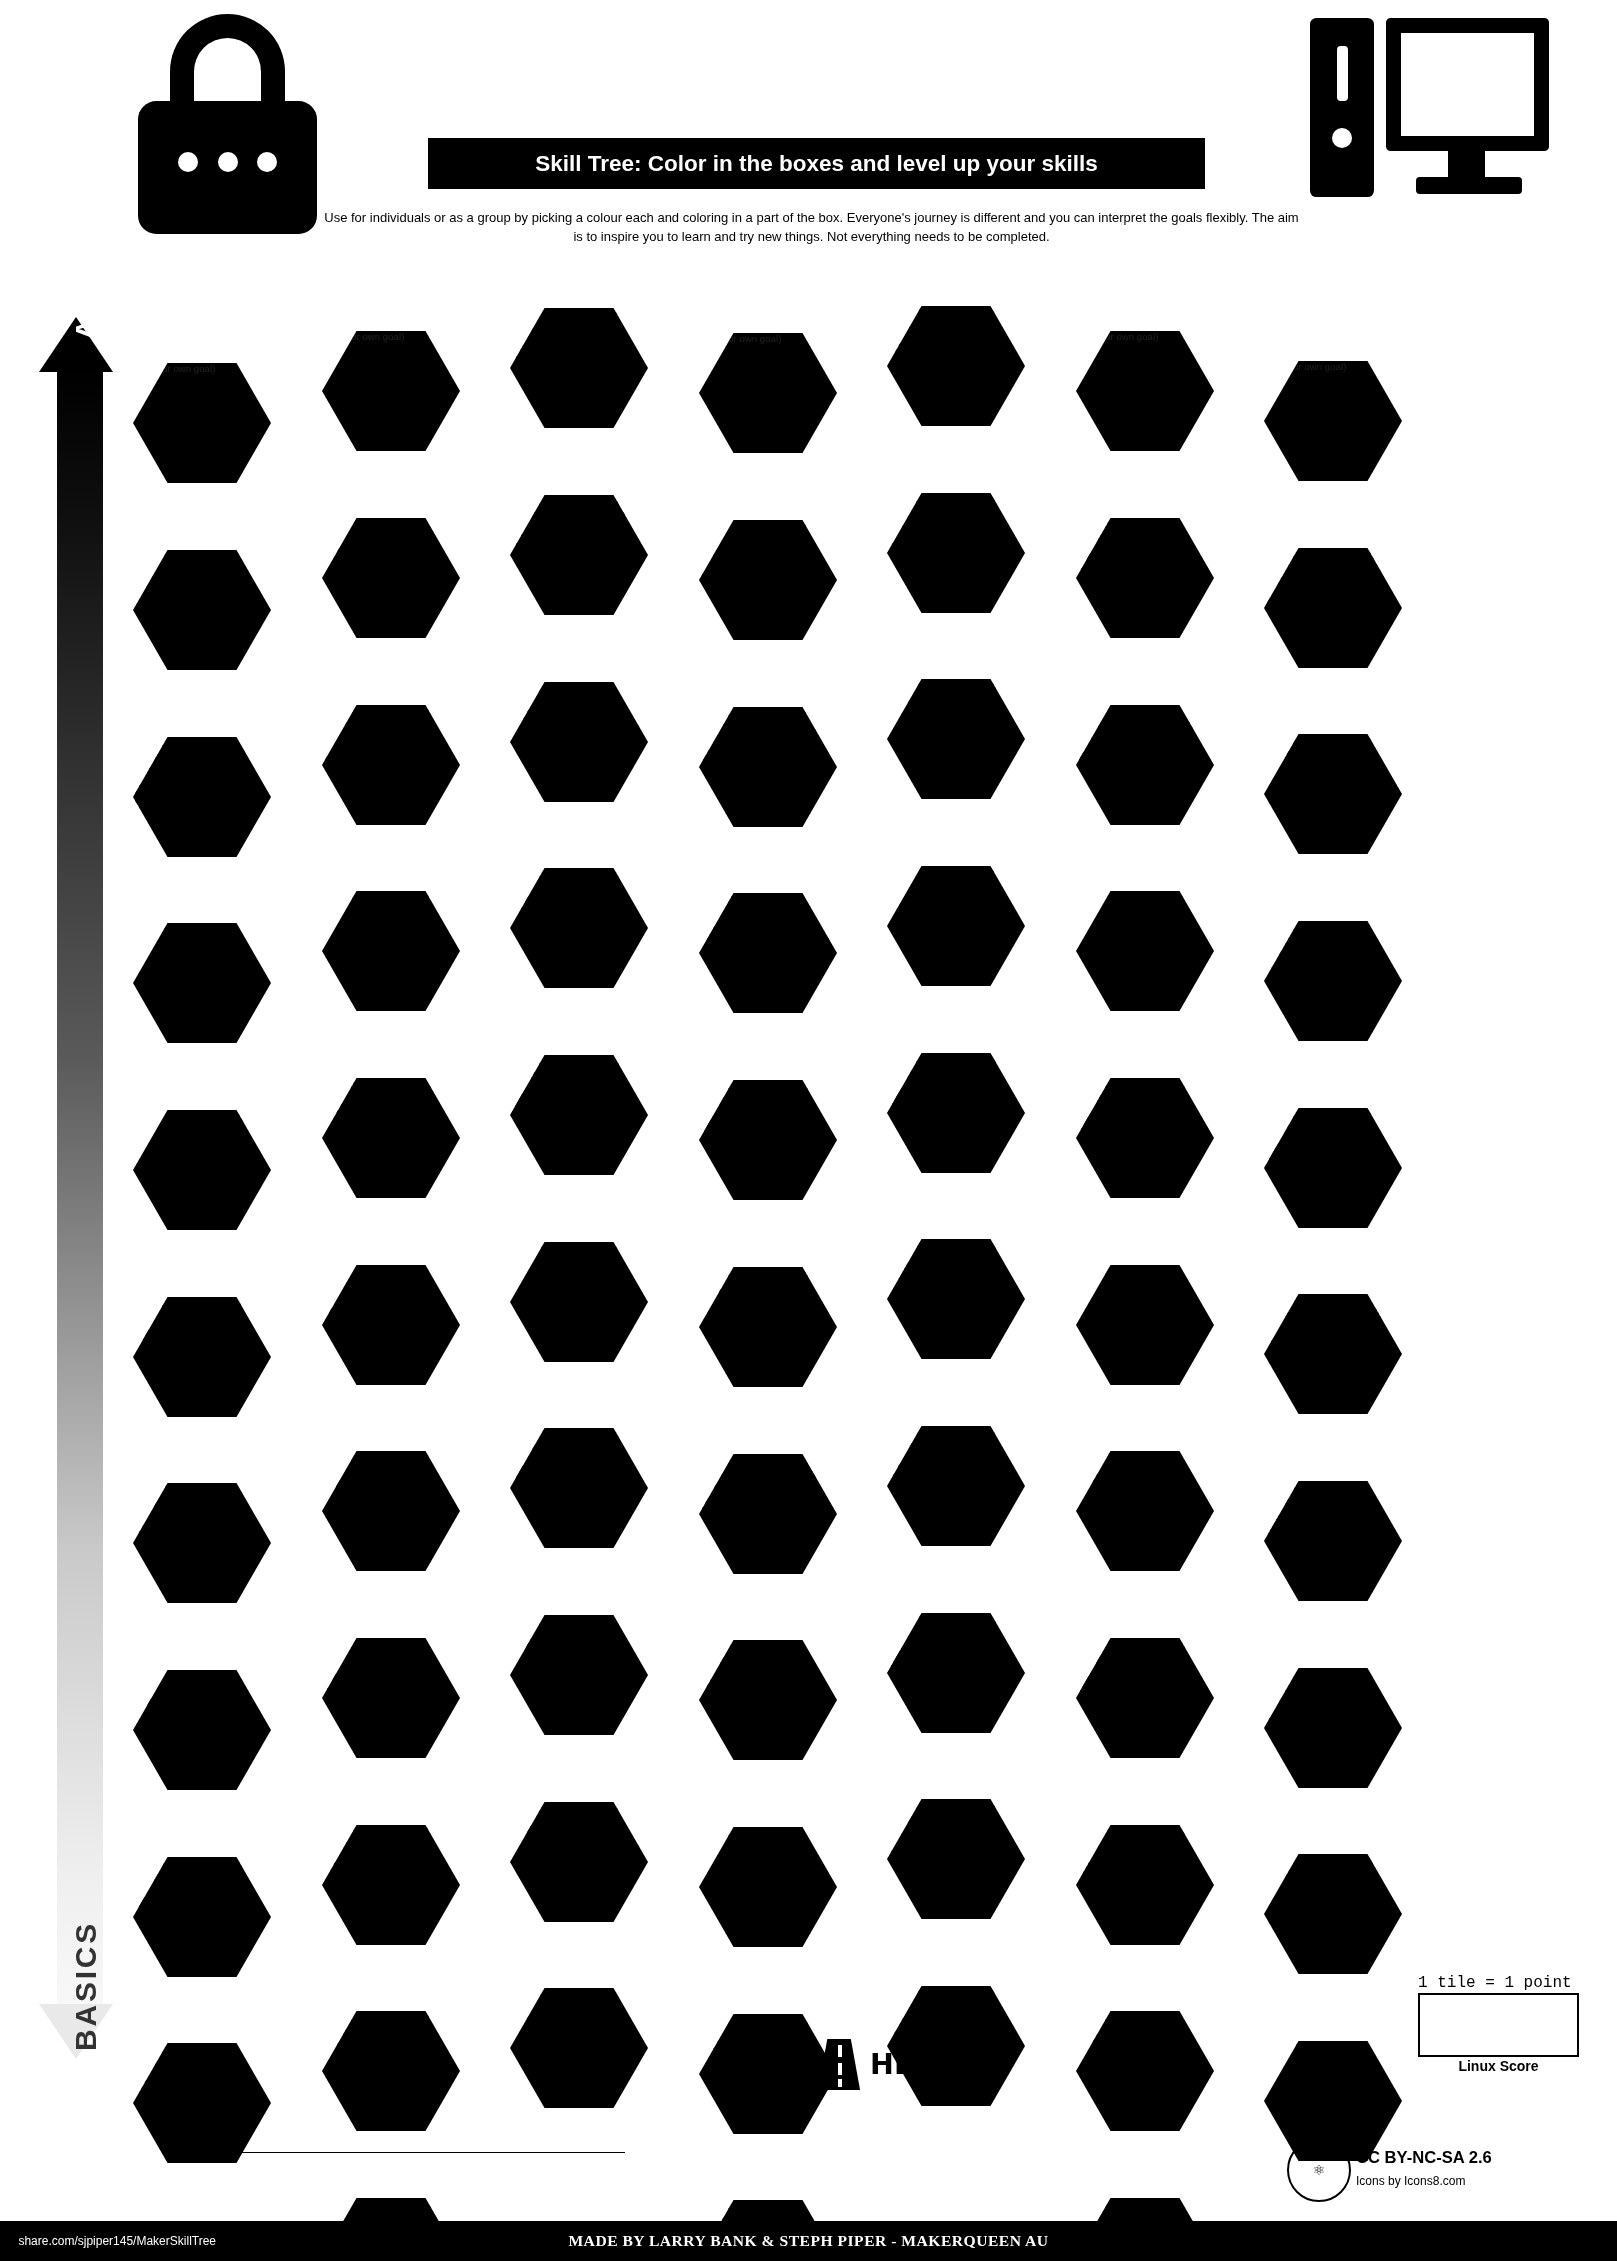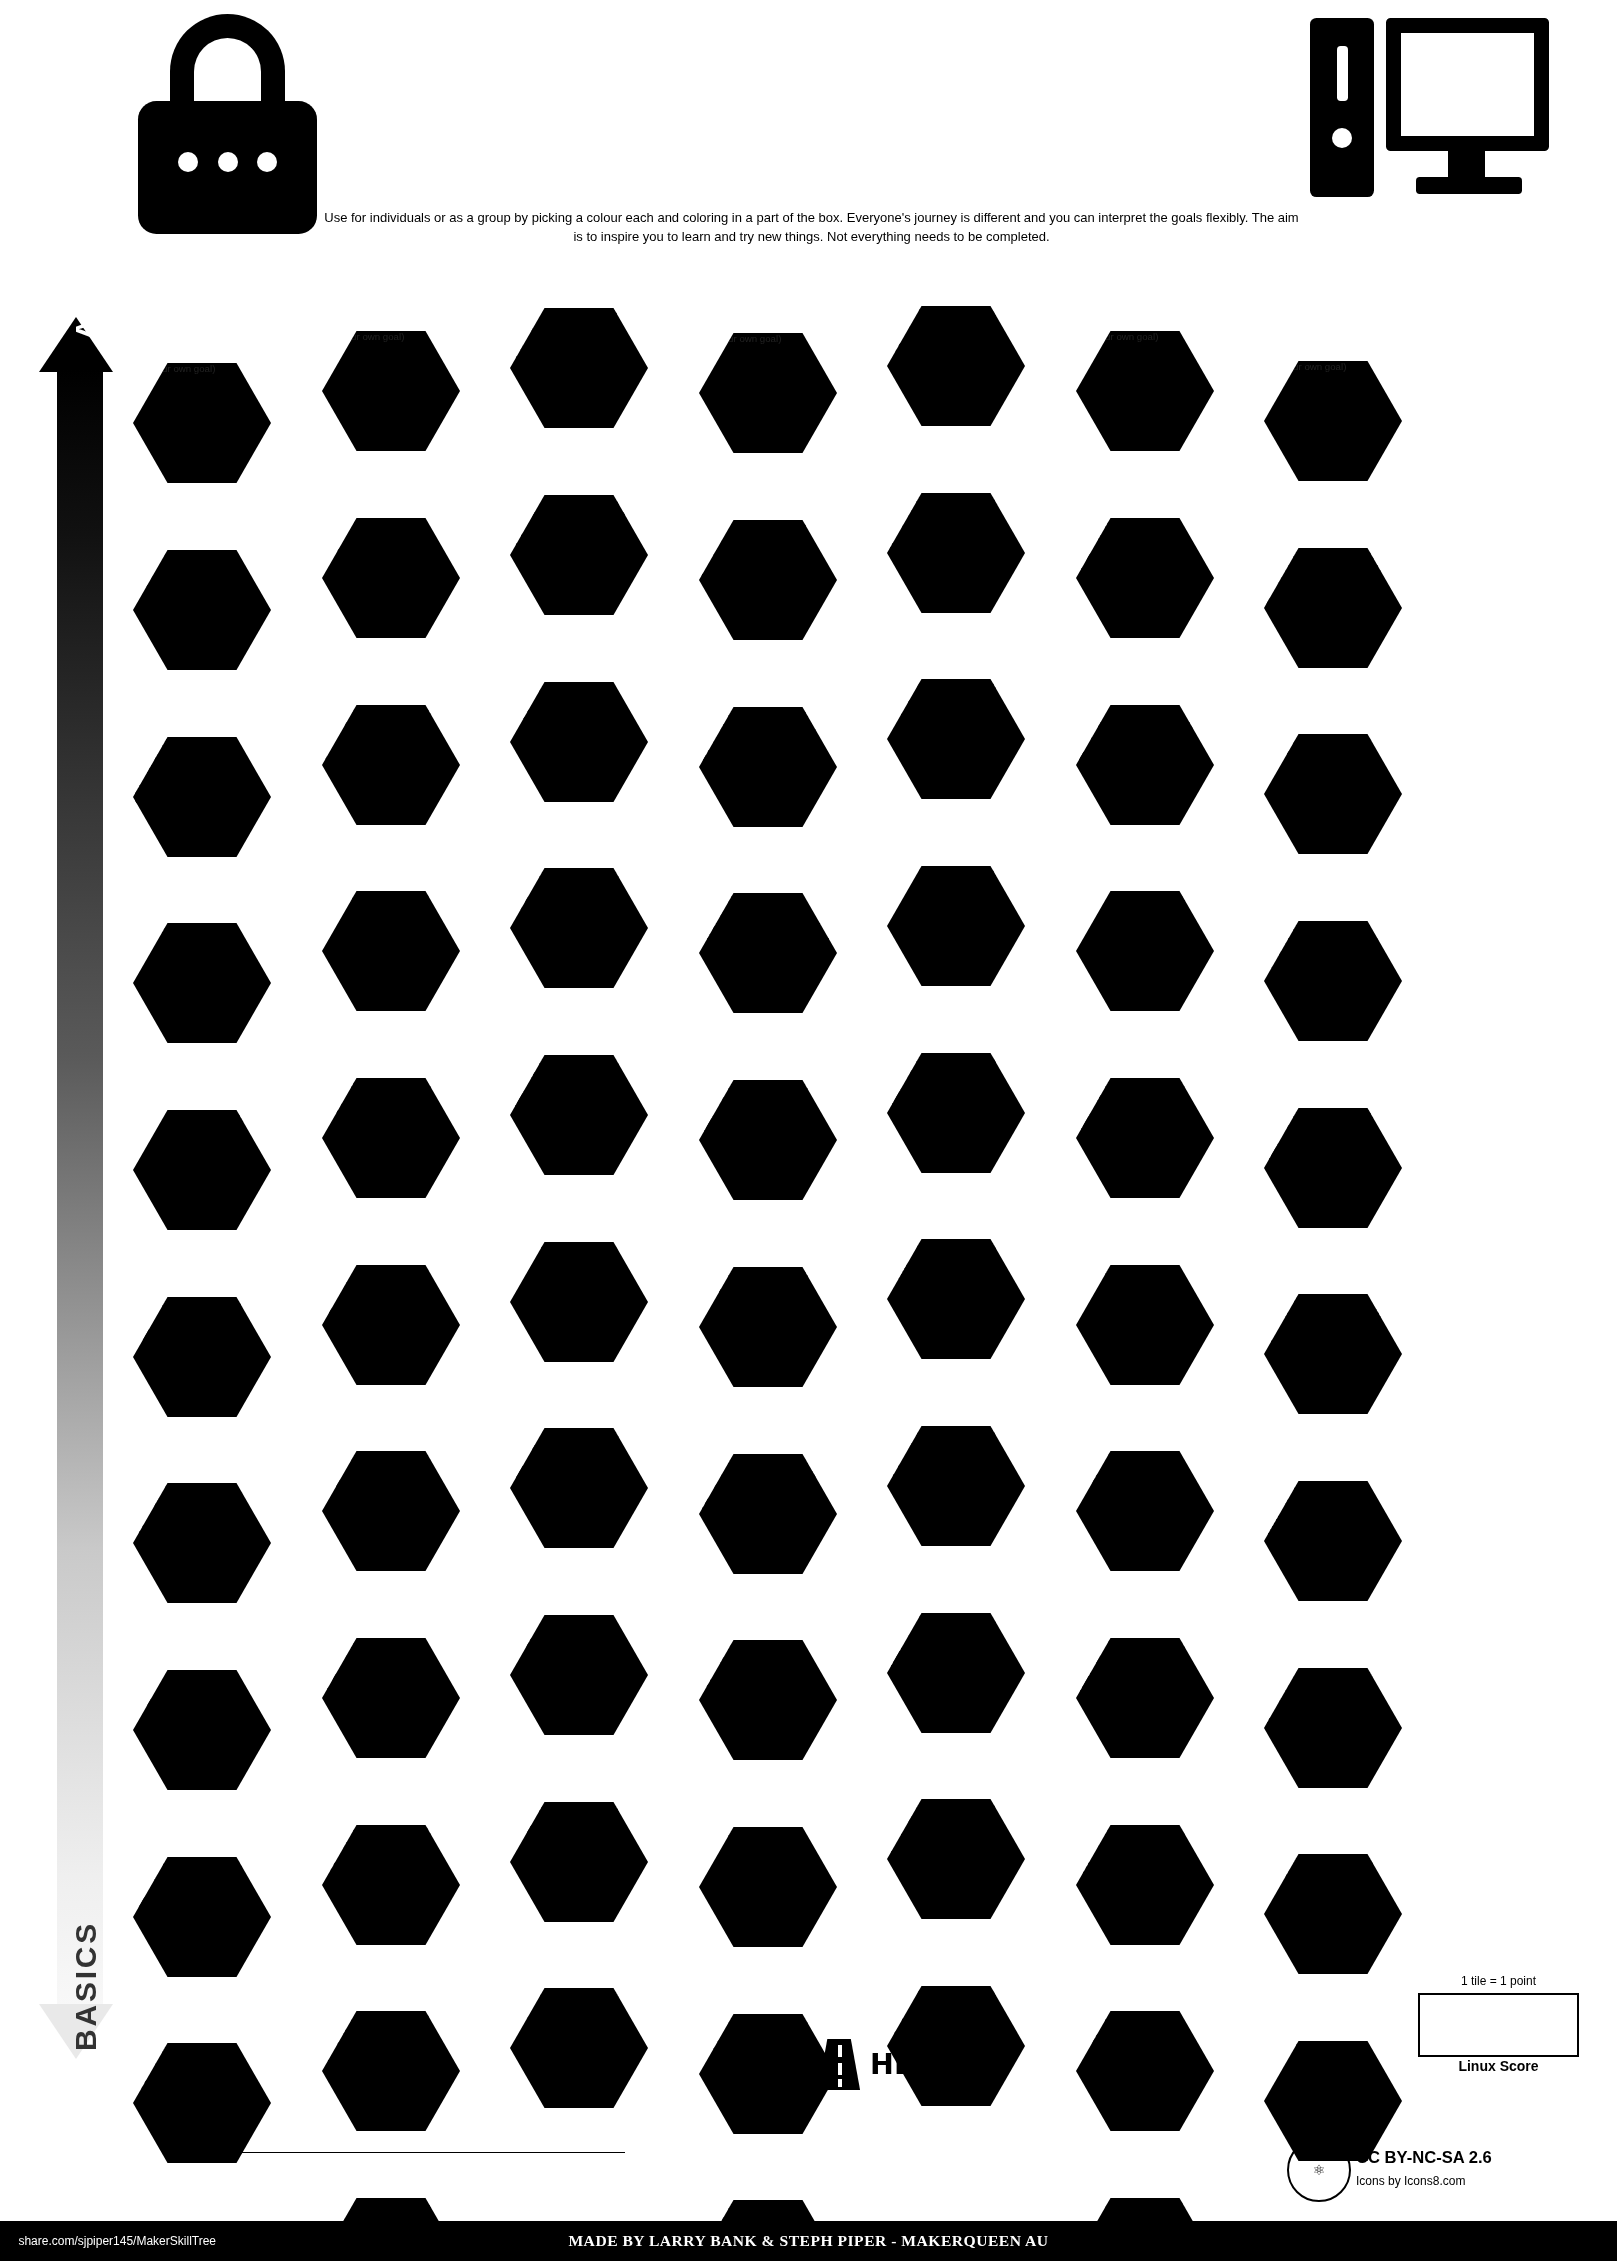--- a/index.html
+++ b/index.html
@@ -49,21 +49,21 @@
   
   .starthere{position:absolute;left:657px;top:2037px;width:349px;height:55px;display:flex;align-items:center;justify-content:center;gap:10px;}
   .starthere .w{font-size:28.5px;font-weight:bold;font-family:"DejaVu Sans",sans-serif;}
   .road{width:42px;height:51px;background:#000;position:relative;clip-path:polygon(22% 0,78% 0,100% 100%,0 100%);}
   .road i{position:absolute;left:20px;top:6.4px;width:3.7px;height:12px;background:#fff;}
   .road i.b{top:24px;}
   .road i.c{top:40px;height:8.3px;}
 
   
   .scorebox{position:absolute;left:1418px;top:1993px;width:161px;height:92px;}
-  .score-cap{position:absolute;left:0;top:-19.3px;width:161px;text-align:center;font-size:12px;}
+  .score-cap{position:absolute;left:0;top:-19.3px;width:161px;font-size:16px;font-family:Liberation Mono, monospace;}
   .score-rect{position:absolute;left:0;top:0;width:161px;height:64px;border:2.3px solid #000;box-sizing:border-box;}
   .score-label{position:absolute;left:0;top:65px;width:161px;text-align:center;font-size:14px;font-weight:bold;}
 
   
   .nameline{position:absolute;left:159px;top:2133px;font-size:16.6px;}
   .nameline .rule{display:inline-block;width:414px;border-bottom:1.8px solid #000;height:15.6px;vertical-align:bottom;margin-left:6.4px;}
 
   
   .license{position:absolute;left:1287px;top:2138px;width:303px;height:64px;}
   .cc-badge{position:absolute;left:0;top:0;width:60px;height:60px;border:2.3px solid #000;border-radius:50%;display:flex;align-items:center;justify-content:center;font-size:14px;}
@@ -82,20 +82,23 @@
   <div class="lock-icon">
     <div class="lock-shackle"></div>
     <div class="lock-body"></div>
     <div class="lock-dots">
         <i></i>
         <i></i>
         <i></i>
       </div>
   </div>
 
+  <div class="subtitle-bar">
+    <span>Skill Tree:  Color in the boxes and level up your skills</span>
+  </div>
   <div class="blurb">Use for individuals or as a group by picking a colour each and coloring in a part of the box.  Everyone's journey is different and you can interpret the goals flexibly.  The aim is to inspire you to learn and try new things. Not everything needs to be completed.</div>
 
   <div class="monitor-icon">
     <div class="mon-tower">
         <b></b>
         <i></i>
       </div>
     <div class="mon-screen"></div>
     <div class="mon-neck"></div>
     <div class="mon-base"></div>

